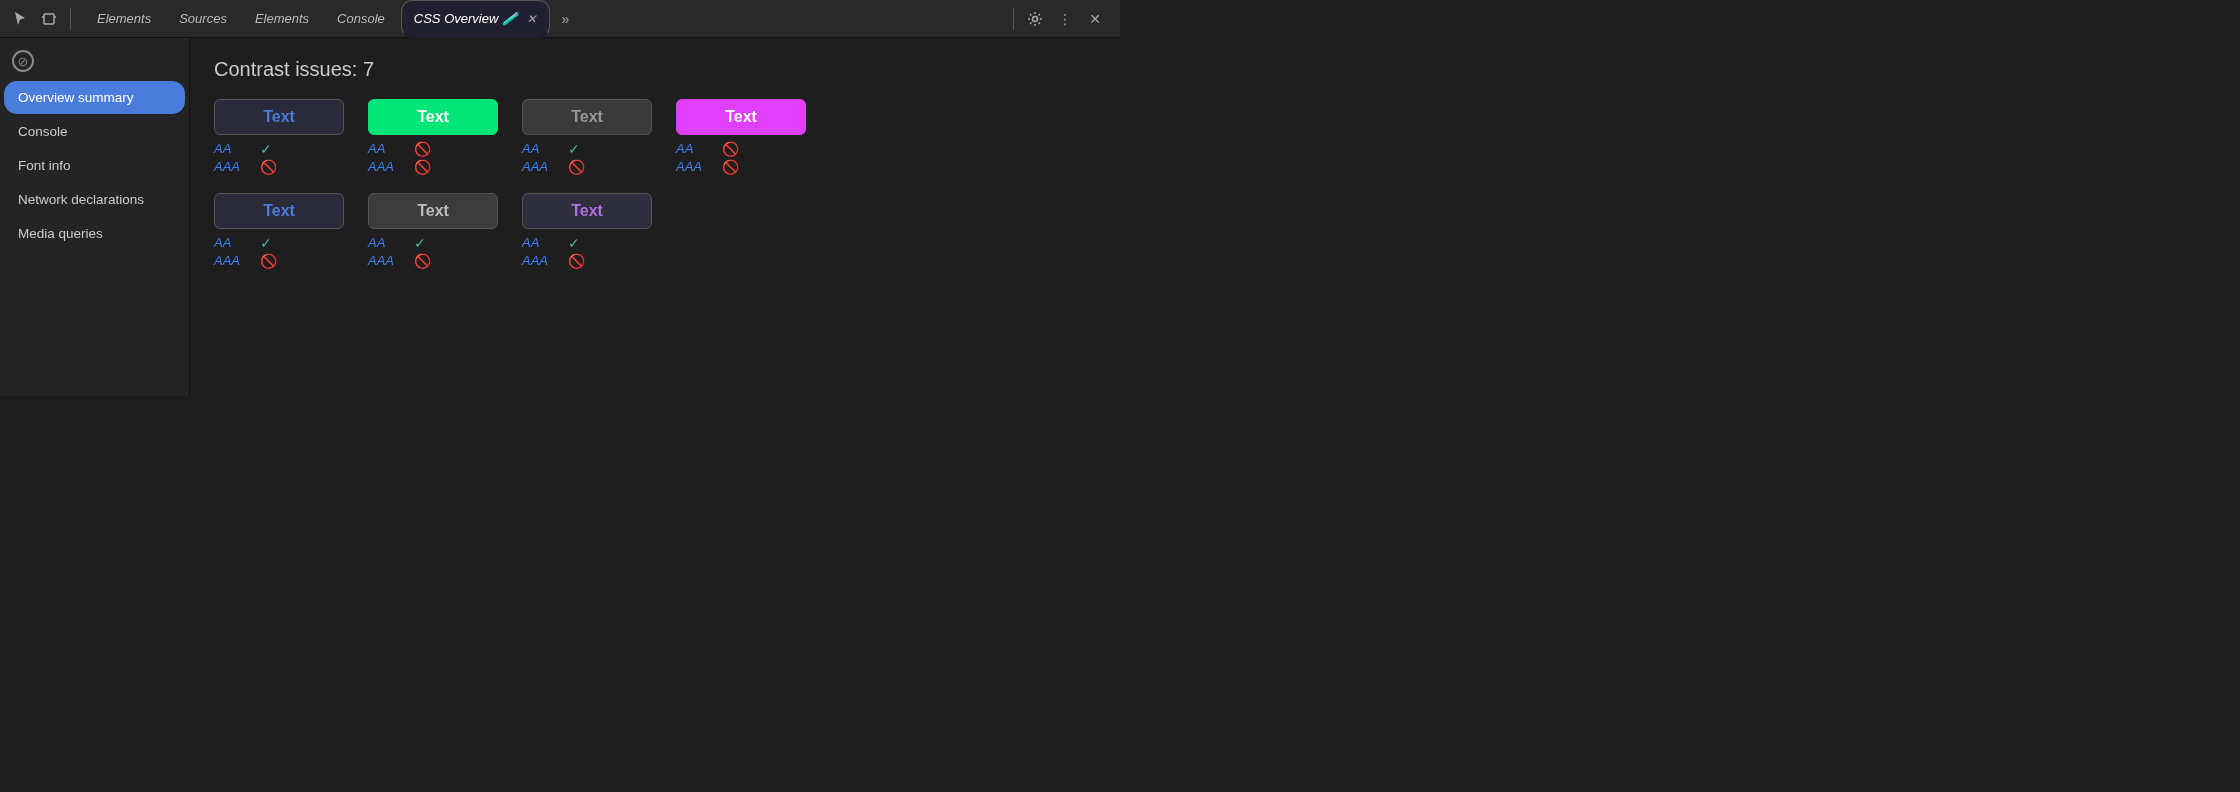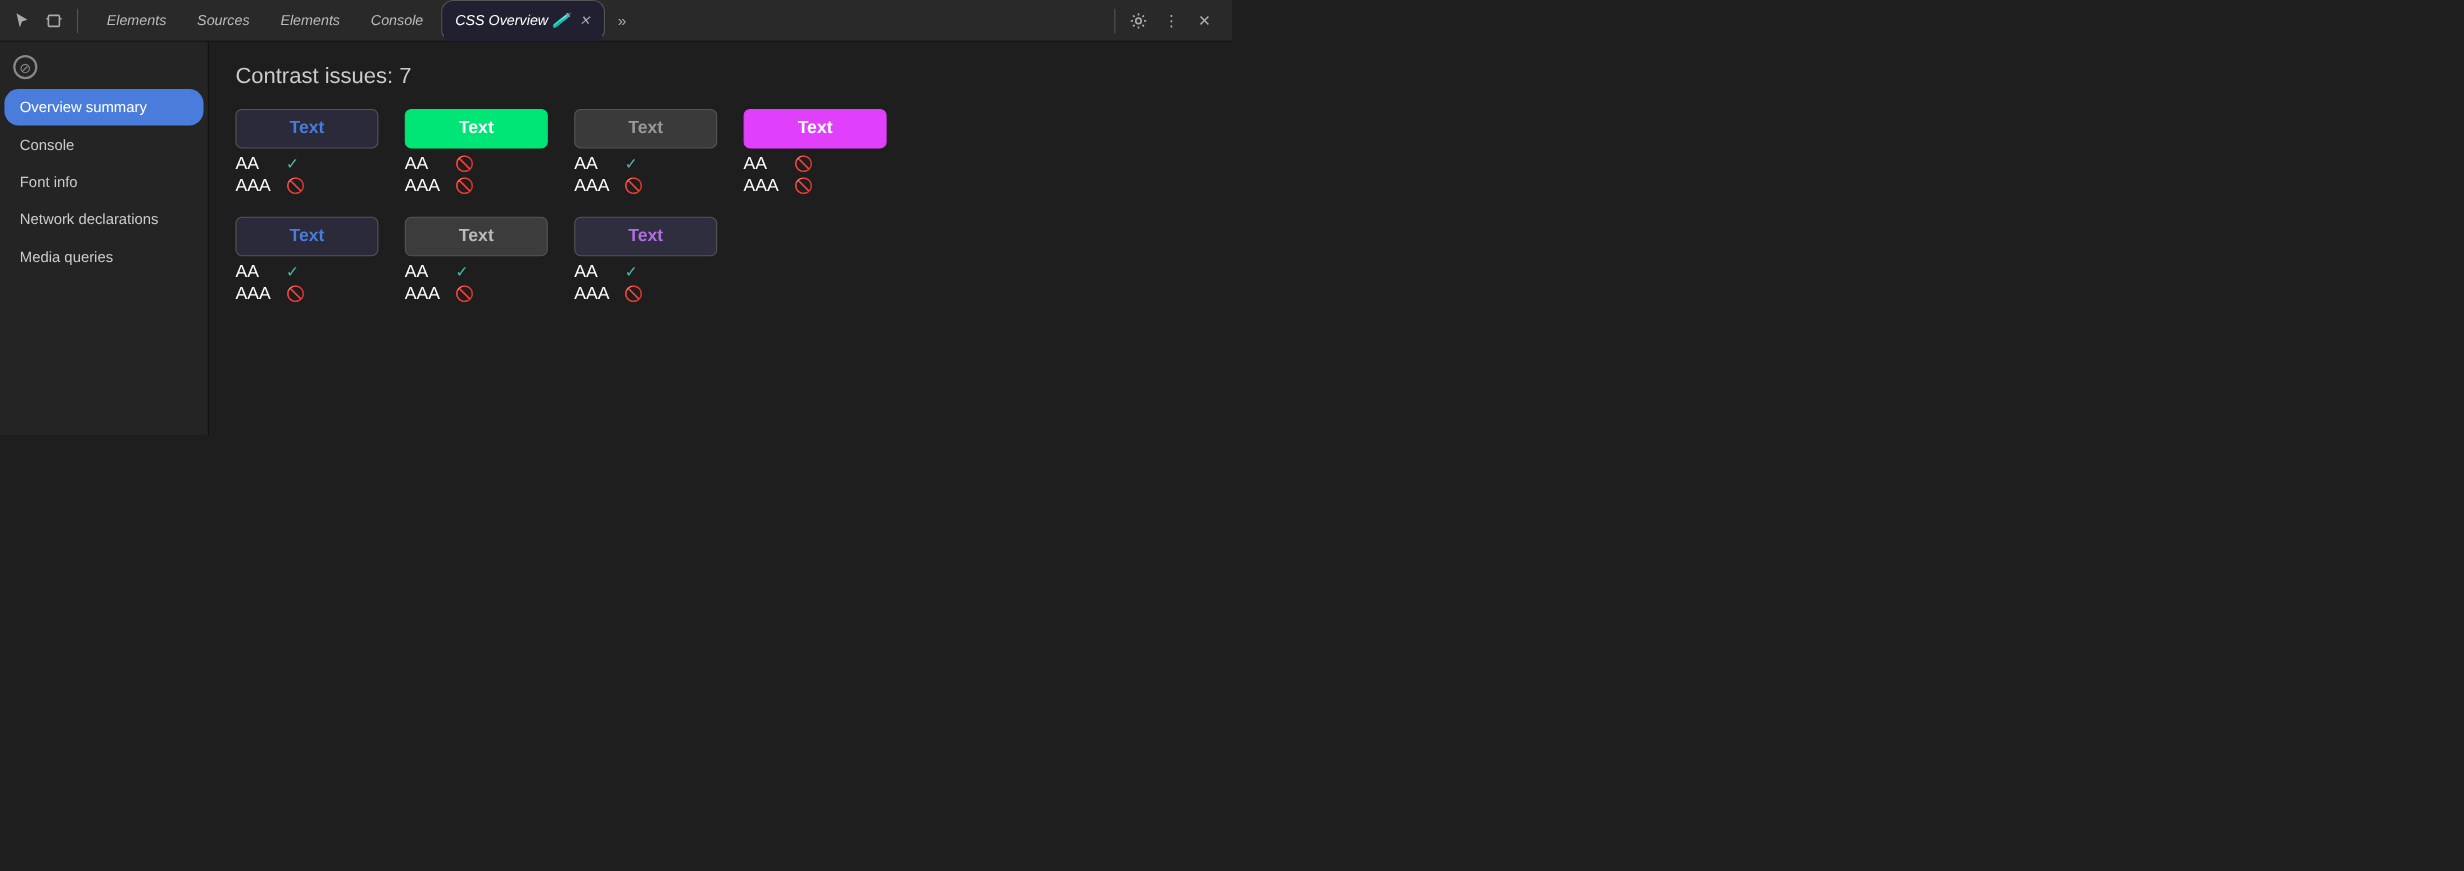--- a/index.html
+++ b/index.html
@@ -208,21 +208,21 @@
       border-color: #555;
     }
 
     .contrast-checks {
       display: grid;
       grid-template-columns: 40px 1fr;
       gap: 2px 6px;
       font-size: 13px;
       color: #bbb;
     }
-    .check-label { font-size: 16px; color: #ffffff; }
+    .check-label { font-size: 13px; color: #3b82f6; font-style: italic; }
     .check-pass { color: #4db6ac; font-size: 14px; }
     .check-fail { color: #e53935; font-size: 14px; }
   </style>
 </head>
 <body>
 
 <div class="tab-bar">
   <div class="tab-bar-icons">
     <div class="tab-icon">
       <svg width="16" height="16" viewBox="0 0 16 16" fill="currentColor">

